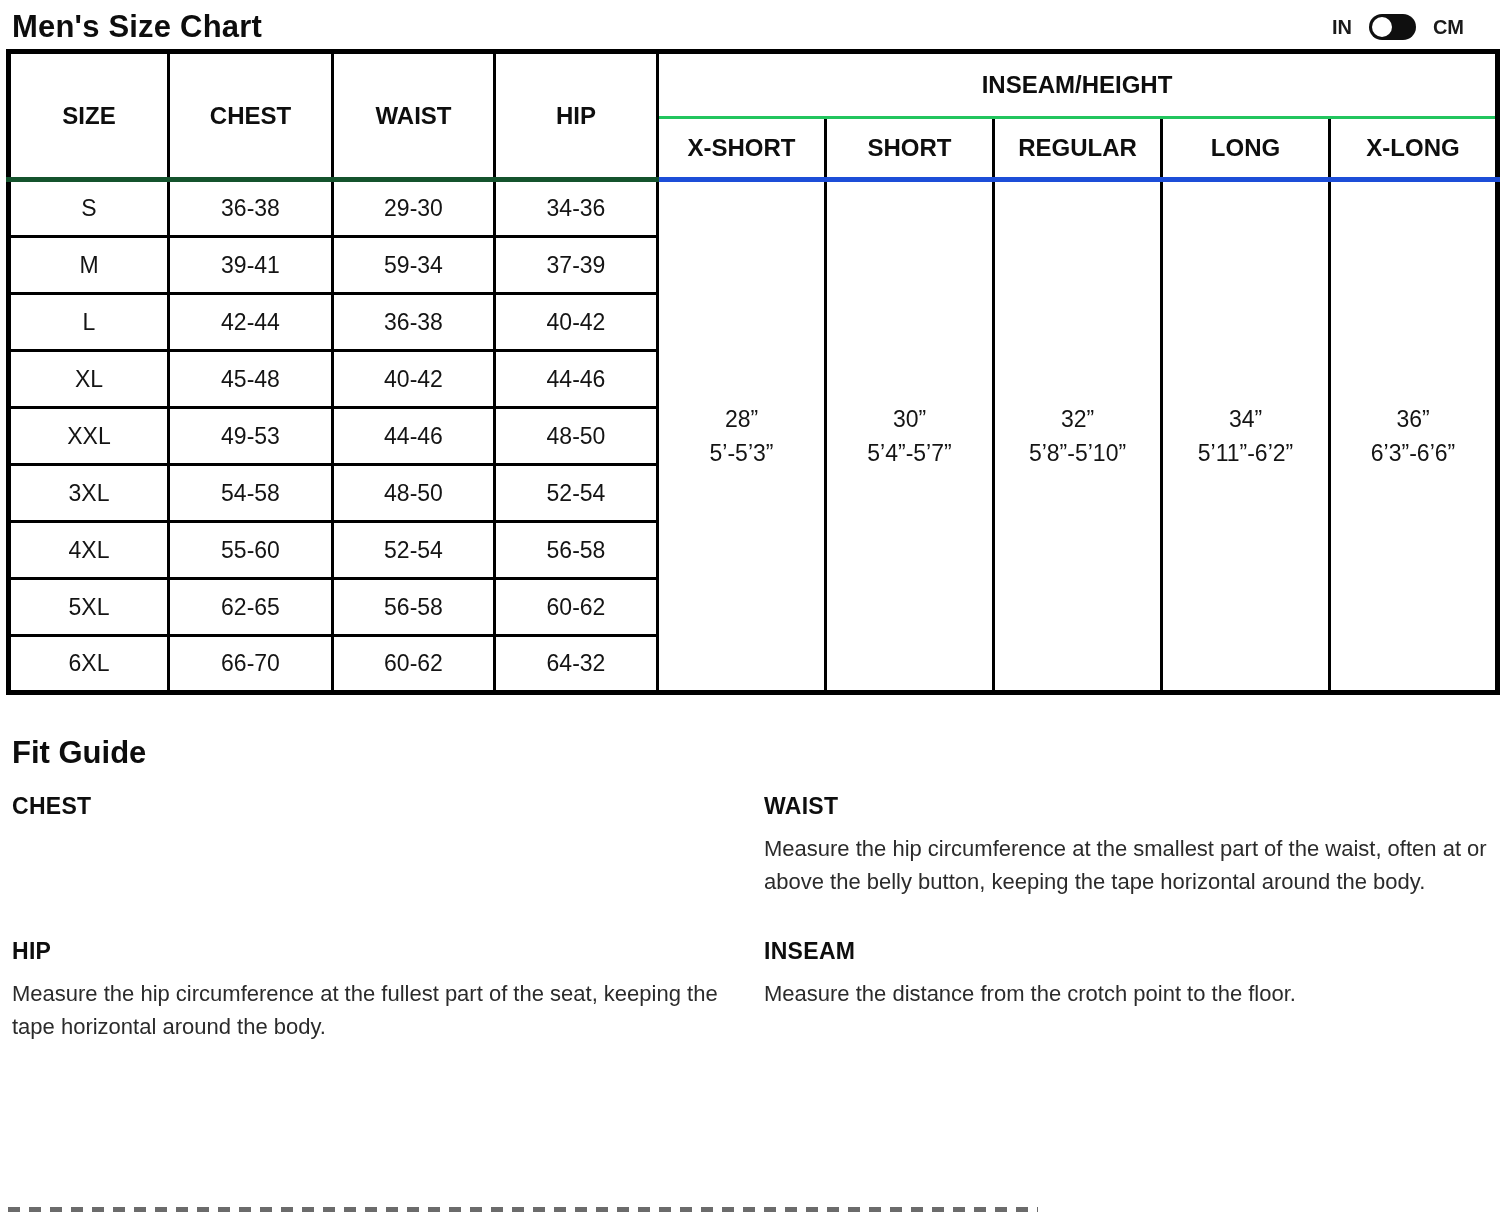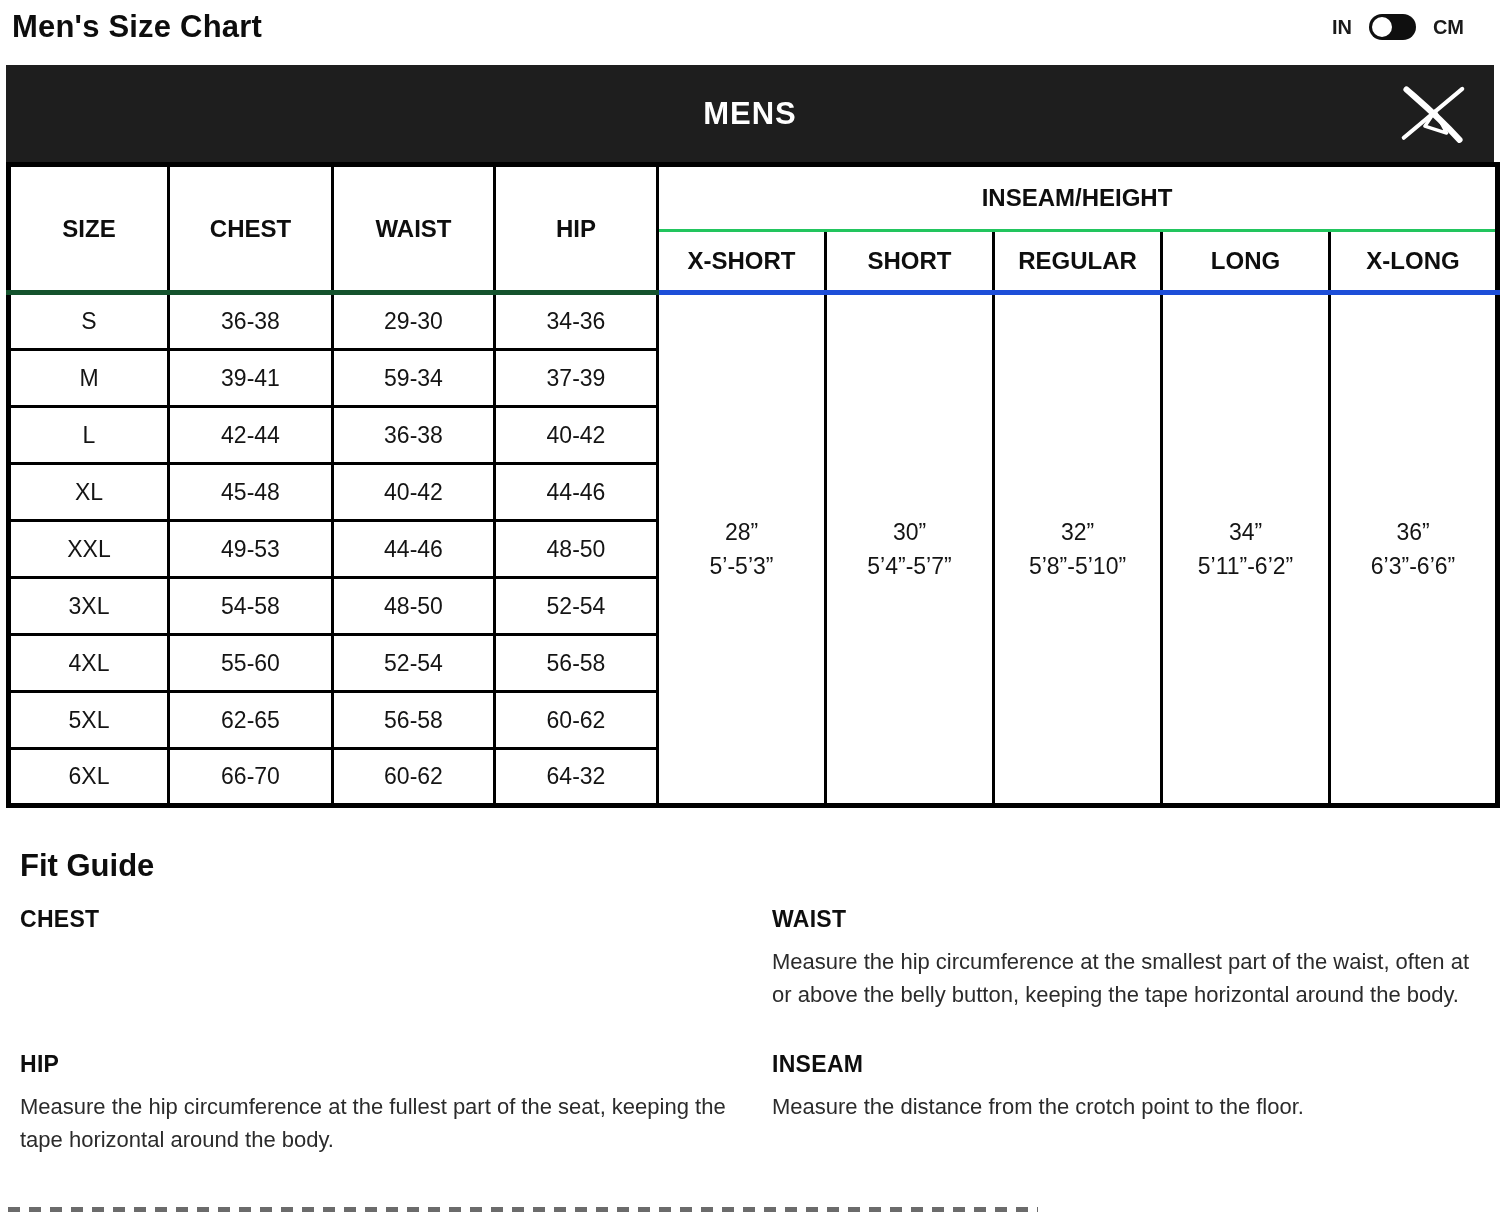--- a/index.html
+++ b/index.html
@@ -57,21 +57,21 @@
     background: #fff; color: #141414;
   }
   .size-chart thead th { font-size: 24px; font-weight: bold; color: #0e0e0e; }
   .size-chart .group-header { height: 66px; border-bottom: 3px solid #22c55e; }
   .size-chart .sub-header th { height: 62px; border-bottom: 5px solid #1d4ed8; }
   .size-chart .measure-header { border-bottom: 5px solid #14532d; }
   .size-chart tbody td { font-size: 23px; height: 57px; }
   .size-chart td.inseam-cell { font-size: 23px; line-height: 1.5; }
 
   
-  .fit-guide { padding: 0 20px; }
+  .fit-guide { padding: 0 12px; }
   .fit-guide-title { font-size: 31px; font-weight: bold; margin: 40px 0 6px 0; color: #0d0d0d; }
   .fg-grid {
     display: grid; grid-template-columns: 744px 1fr;
     column-gap: 8px; row-gap: 24px;
   }
   .fg-section h3 {
     font-size: 23px; font-weight: bold; margin: 16px 0 12px 0;
     letter-spacing: 0.3px; color: #0e0e0e;
   }
   .fg-section p {
@@ -94,32 +94,20 @@
     <h1 class="page-title">Men's Size Chart</h1>
     <div class="unit-toggle">
       <span>IN</span>
       <span class="switch">
         <span class="knob"></span>
       </span>
       <span>CM</span>
     </div>
   </div>
 
-  <div class="band">
-    <span class="band-title">MENS</span>
-    <span class="brand-logo">
-      <svg width="82" height="68" viewBox="0 0 100 100" aria-hidden="true">
-        <g stroke="#ffffff" fill="none" stroke-linecap="round">
-          <path d="M7 85 L93 13" stroke-width="6"></path>
-          <path d="M11 14 C 36 36, 58 54, 89 88" stroke-width="9"></path>
-          <path d="M53 46 L70 78 L38 68 Z" stroke-width="5" stroke-linejoin="round"></path>
-        </g>
-      </svg>
-    </span>
-  </div>
 
   <table class="size-chart">
     <colgroup>
       <col style="width:160px">
         <col style="width:164px">
         <col style="width:162px">
         <col style="width:163px">
       <col style="width:168px">
         <col style="width:168px">
         <col style="width:168px">

